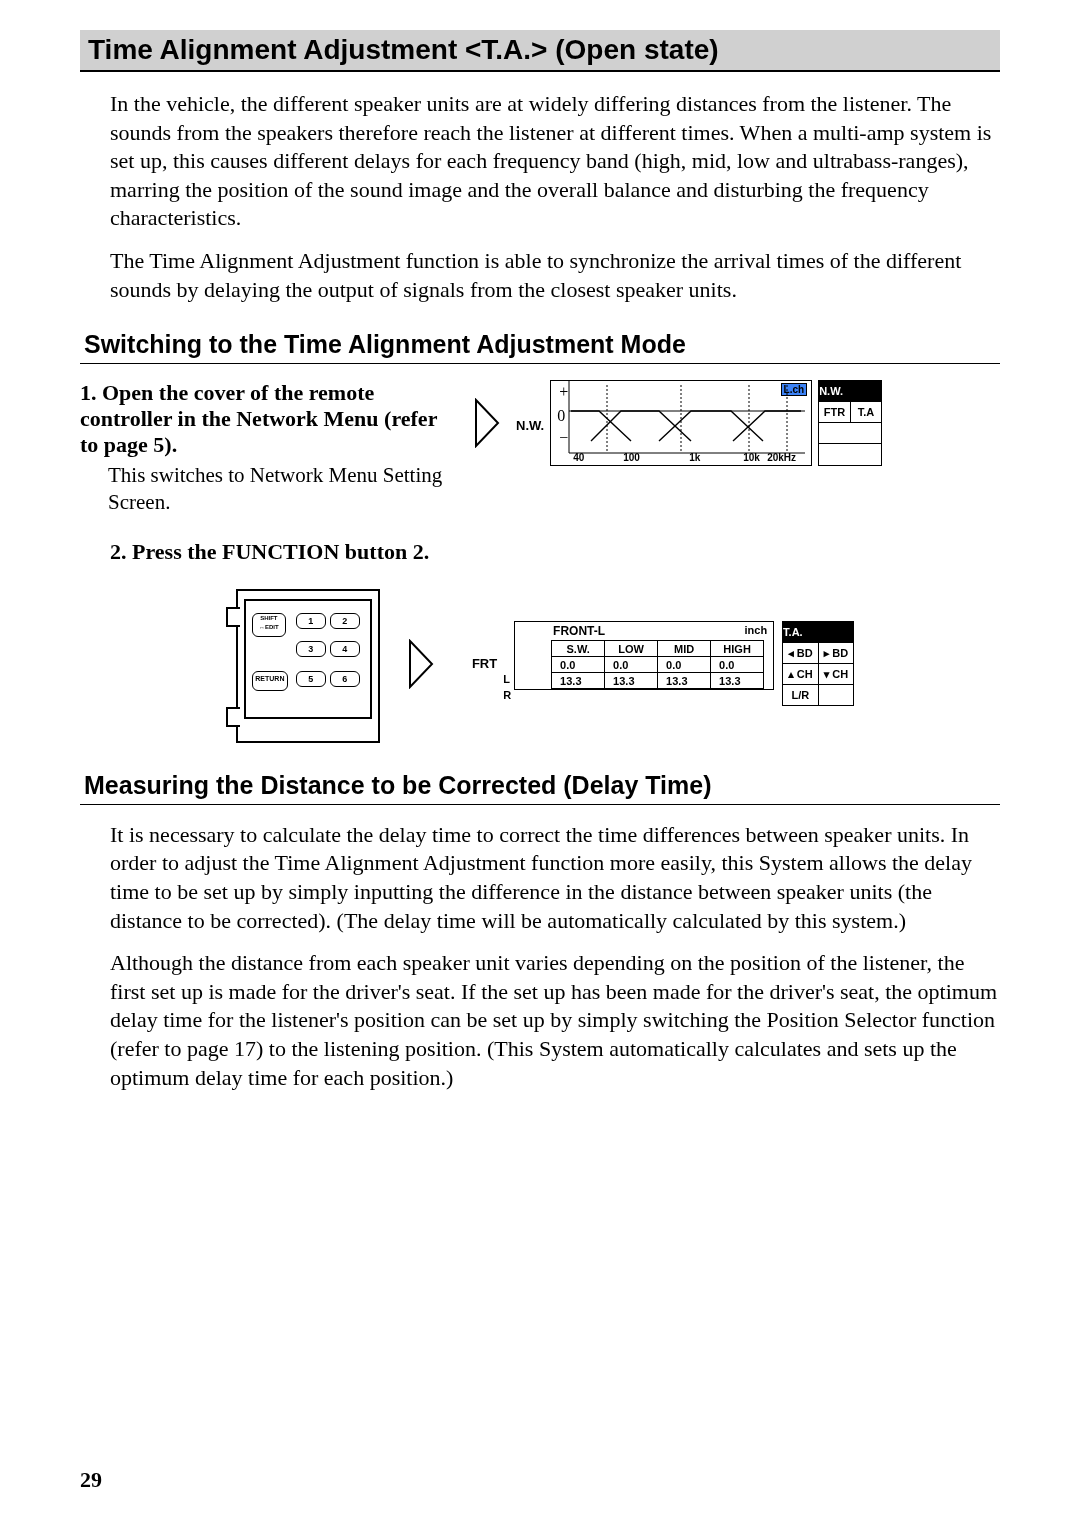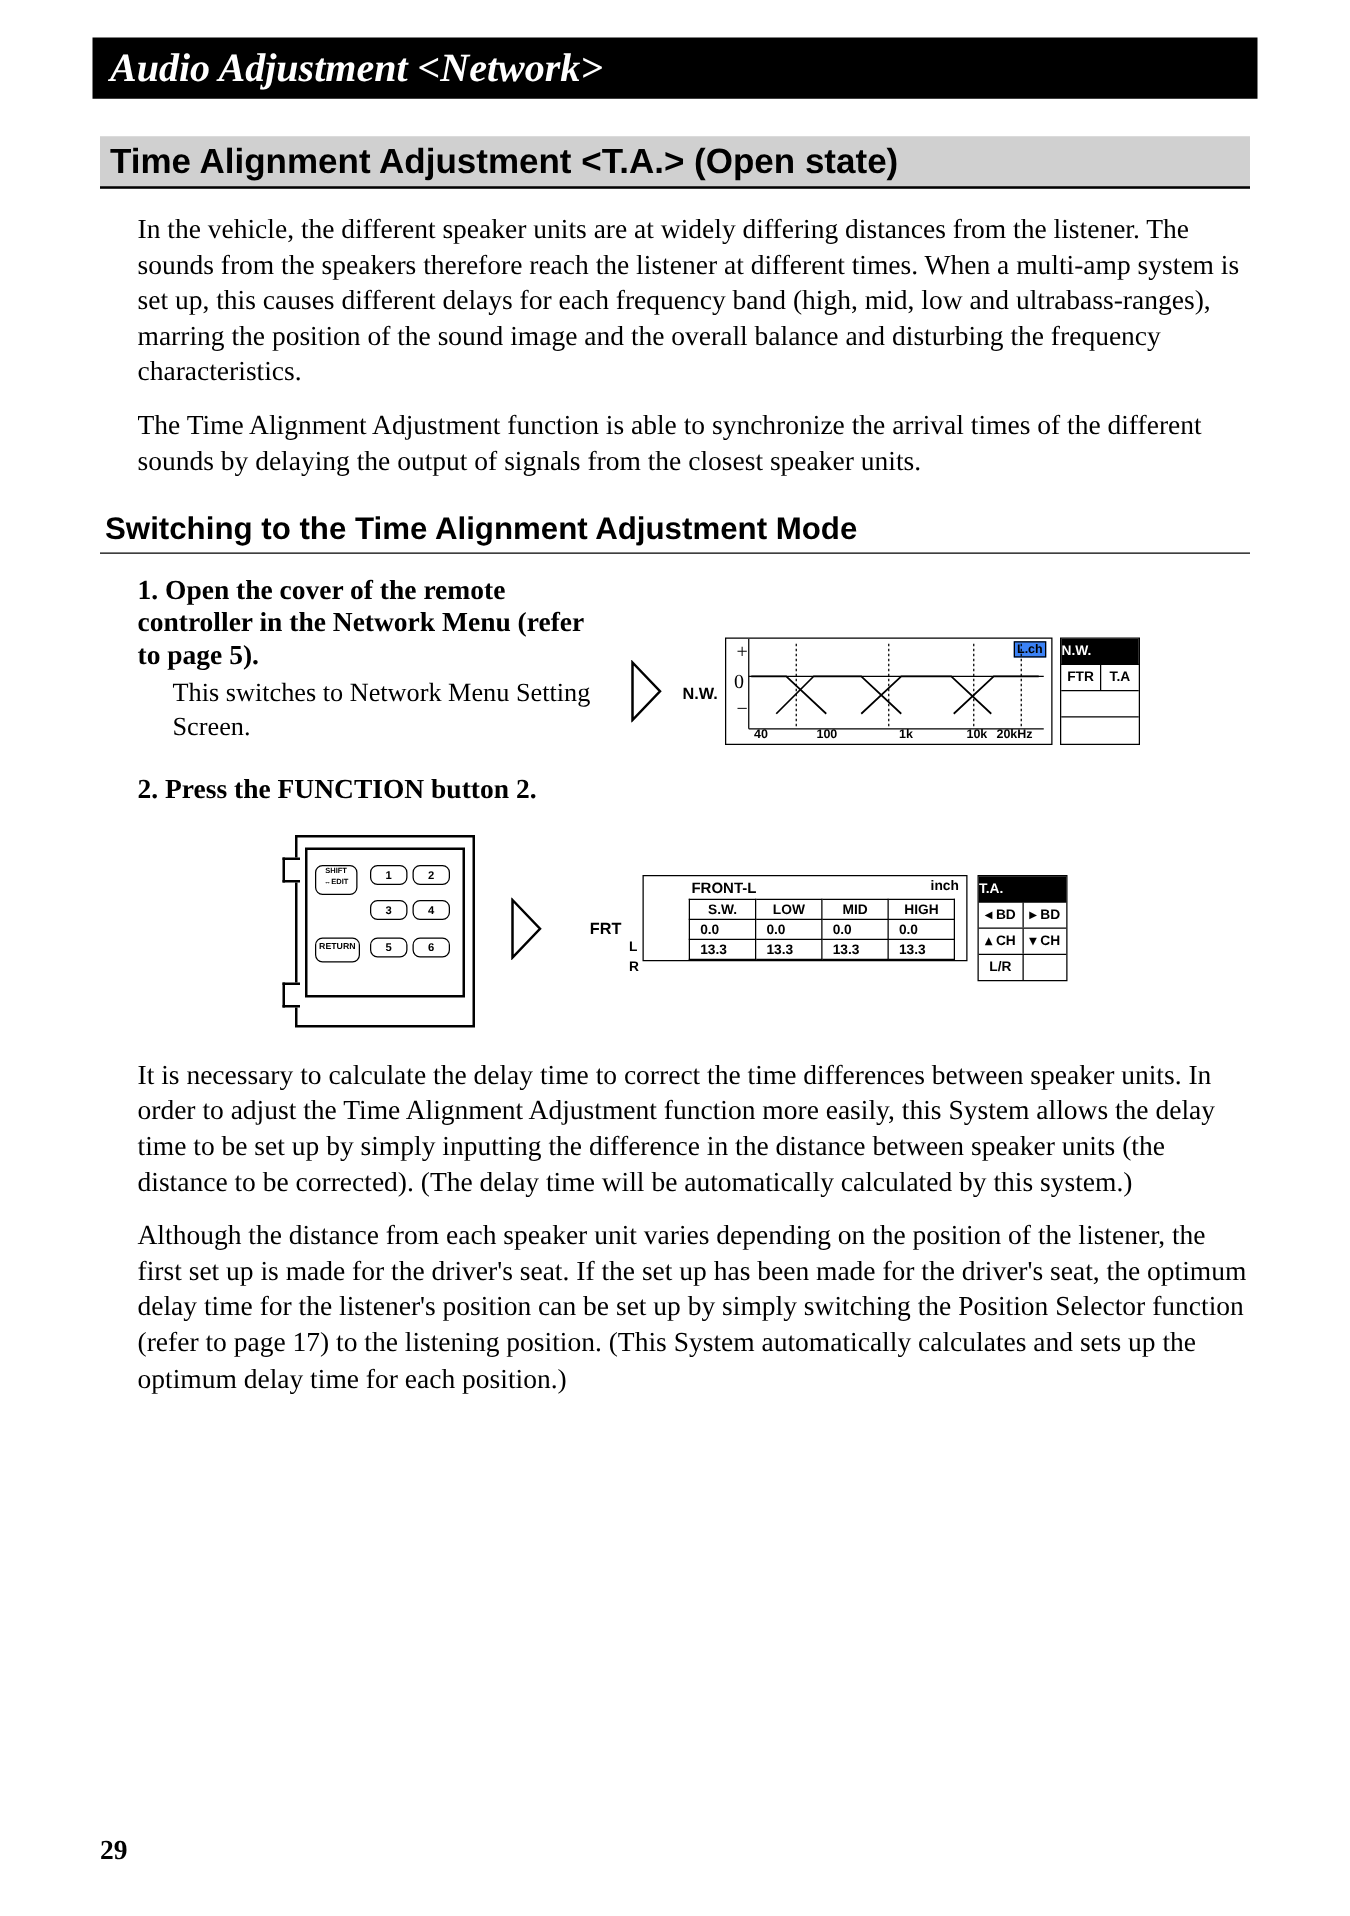--- a/index.html
+++ b/index.html
@@ -43,22 +43,21 @@
   .subheading {
     font-family: Arial, Helvetica, sans-serif;
     font-weight: bold;
     font-size: 25px;
     border-bottom: 1.5px solid #000;
     padding: 4px 0 4px 4px;
     margin: 22px 0 16px 0;
   }
   .step-row {
     display: flex;
-    align-items: flex-end;
-    margin-left: 30px;
+    align-items: flex-start;
   }
   .step-col-text { flex: 1; }
   .step-num-line {
     font-family: "Times New Roman", serif;
     font-weight: bold;
     font-size: 22px;
     margin-bottom: 4px;
   }
   .step-detail {
     font-size: 21px;
@@ -250,21 +249,20 @@
   .ta-side .cell:last-child{border-bottom:none;}
   .ta-side .inv{ background:#000; color:#fff; }
   .ta-side .split span{flex:1;text-align:center;}
   .ta-side .split span:first-child{border-right:1.5px solid #000;}
 </style>
 </head>
 <body>
 
 <div class="page">
 
-  <div class="black-banner">Audio Adjustment &lt;Network&gt;</div>
 
   <div class="section-title">Time Alignment Adjustment &lt;T.A.&gt; (Open state)</div>
 
   <p class="body-text">In the vehicle, the different speaker units are at widely differing distances from the listener. The sounds from the speakers therefore reach the listener at different times. When a multi-amp system is set up, this causes different delays for each frequency band (high, mid, low and ultrabass-ranges), marring the position of the sound image and the overall balance and disturbing the frequency characteristics.</p>
   <p class="body-text">The Time Alignment Adjustment function is able to synchronize the arrival times of the different sounds by delaying the output of signals from the closest speaker units.</p>
 
   <div class="subheading">Switching to the Time Alignment Adjustment Mode</div>
 
   <div class="step-row">
     <div class="step-col-text" style="max-width:370px;">
@@ -396,17 +394,18 @@
           <span>▾ CH</span>
         </div>
         <div class="cell split">
           <span>L/R</span>
           <span></span>
         </div>
       </div>
     </div>
   </div>
 
+  <div class="subheading">Measuring the Distance to be Corrected (Delay Time)</div>
   <p class="body-text">It is necessary to calculate the delay time to correct the time differences between speaker units. In order to adjust the Time Alignment Adjustment function more easily, this System allows the delay time to be set up by simply inputting the difference in the distance between speaker units (the distance to be corrected). (The delay time will be automatically calculated by this system.)</p>
   <p class="body-text">Although the distance from each speaker unit varies depending on the position of the listener, the first set up is made for the driver's seat. If the set up has been made for the driver's seat, the optimum delay time for the listener's position can be set up by simply switching the Position Selector function (refer to page 17) to the listening position. (This System automatically calculates and sets up the optimum delay time for each position.)</p>
 
   <div class="page-number">29</div>
 </div>
 
 </body></html>

